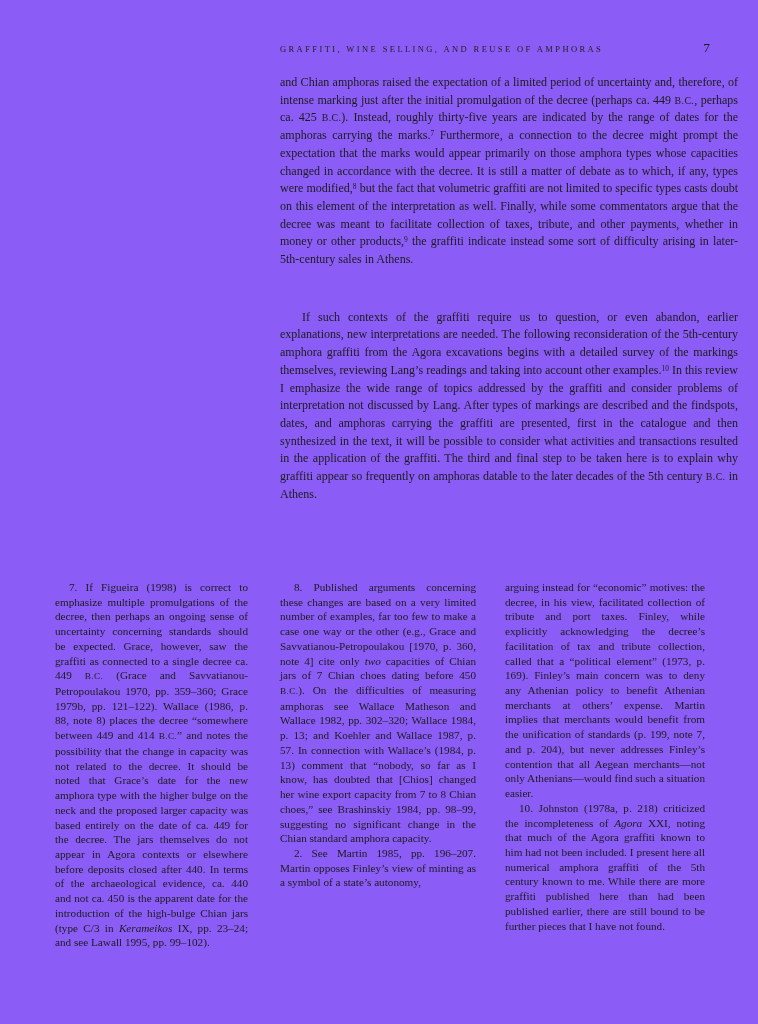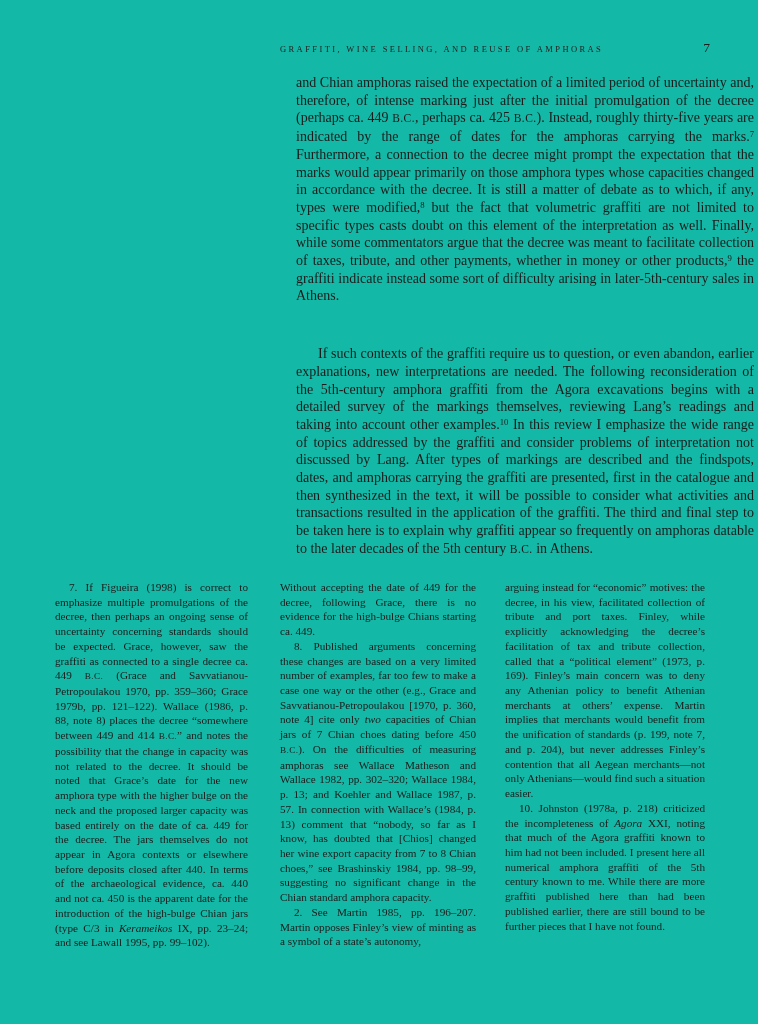--- a/index.html
+++ b/index.html
@@ -1,20 +1,20 @@
 <!DOCTYPE html>
 <html><head>
 <meta charset="utf-8">
 <style>
   html, body { margin: 0; padding: 0; background: #ffffff; }
   .page {
     position: relative;
     width: 758px;
     height: 1024px;
-    background: #14b8a6;
+    background: #8b5cf6;
     font-family: "Liberation Serif", "DejaVu Serif", serif;
     color: #1c1c1c;
     overflow: hidden;
     -webkit-font-smoothing: antialiased;
   }
   .pagehead {
     position: absolute;
     left: 280px;
     top: 40px;
     width: 430px;
@@ -25,24 +25,24 @@
   .running-head {
     font-size: 8.5px;
     letter-spacing: 2.4px;
     font-weight: normal;
     color: #222222;
     white-space: nowrap;
   }
   .folio { font-size: 13.5px; color: #1c1c1c; }
   .bodytext {
     position: absolute;
-    left: 296px;
+    left: 280px;
     top: 74px;
     width: 458px;
-    font-size: 14px;
+    font-size: 12px;
     line-height: 17.7px;
     text-align: justify;
   }
   .bodytext p { margin: 0; }
   .bodytext p.indent { text-indent: 22px; margin-top: 40px; }
   .fncol {
     position: absolute;
     top: 580px;
     font-size: 11.2px;
     line-height: 14.72px;
@@ -76,21 +76,20 @@
   <main class="bodytext">
     <p>and Chian amphoras raised the expectation of a limited period of uncertainty and, therefore, of intense marking just after the initial promulgation of the decree (perhaps ca. 449 <span class="sc">B.C.</span>, perhaps ca. 425 <span class="sc">B.C.</span>). Instead, roughly thirty-five years are indicated by the range of dates for the amphoras carrying the marks.<sup>7</sup> Furthermore, a connection to the decree might prompt the expectation that the marks would appear primarily on those amphora types whose capacities changed in accordance with the decree. It is still a matter of debate as to which, if any, types were modified,<sup>8</sup> but the fact that volumetric graffiti are not limited to specific types casts doubt on this element of the interpretation as well. Finally, while some commentators argue that the decree was meant to facilitate collection of taxes, tribute, and other payments, whether in money or other products,<sup>9</sup> the graffiti indicate instead some sort of difficulty arising in later-5th-century sales in Athens.</p>
     <p class="indent">If such contexts of the graffiti require us to question, or even abandon, earlier explanations, new interpretations are needed. The following reconsideration of the 5th-century amphora graffiti from the Agora excavations begins with a detailed survey of the markings themselves, reviewing Lang’s readings and taking into account other examples.<sup>10</sup> In this review I emphasize the wide range of topics addressed by the graffiti and consider problems of interpretation not discussed by Lang. After types of markings are described and the findspots, dates, and amphoras carrying the graffiti are presented, first in the catalogue and then synthesized in the text, it will be possible to consider what activities and transactions resulted in the application of the graffiti. The third and final step to be taken here is to explain why graffiti appear so frequently on amphoras datable to the later decades of the 5th century <span class="sc">B.C.</span> in Athens.</p>
   </main>
 
   <section class="fncol col1">
     <p class="indent">7. If Figueira (1998) is correct to emphasize multiple promulgations of the decree, then perhaps an ongoing sense of uncertainty concerning standards should be expected. Grace, however, saw the graffiti as connected to a single decree ca. 449 <span class="sc">B.C.</span> (Grace and Savvatianou-Petropoulakou 1970, pp. 359–360; Grace 1979b, pp. 121–122). Wallace (1986, p. 88, note 8) places the decree “somewhere between 449 and 414 <span class="sc">B.C.</span>” and notes the possibility that the change in capacity was not related to the decree. It should be noted that Grace’s date for the new amphora type with the higher bulge on the neck and the proposed larger capacity was based entirely on the date of ca. 449 for the decree. The jars themselves do not appear in Agora contexts or elsewhere before deposits closed after 440. In terms of the archaeological evidence, ca. 440 and not ca. 450 is the apparent date for the introduction of the high-bulge Chian jars (type C/3 in <i>Kerameikos</i> IX, pp. 23–24; and see Lawall 1995, pp. 99–102).</p>
   </section>
 
   <section class="fncol col2">
-    <p>Without accepting the date of 449 for the decree, following Grace, there is no evidence for the high-bulge Chians starting ca. 449.</p>
     <p class="indent">8. Published arguments concerning these changes are based on a very limited number of examples, far too few to make a case one way or the other (e.g., Grace and Savvatianou-Petropoulakou [1970, p. 360, note 4] cite only <i>two</i> capacities of Chian jars of 7 Chian choes dating before 450 <span class="sc">B.C.</span>). On the difficulties of measuring amphoras see Wallace Matheson and Wallace 1982, pp. 302–320; Wallace 1984, p. 13; and Koehler and Wallace 1987, p. 57. In connection with Wallace’s (1984, p. 13) comment that “nobody, so far as I know, has doubted that [Chios] changed her wine export capacity from 7 to 8 Chian choes,” see Brashinskiy 1984, pp. 98–99, suggesting no significant change in the Chian standard amphora capacity.</p>
     <p class="indent">2. See Martin 1985, pp. 196–207. Martin opposes Finley’s view of minting as a symbol of a state’s autonomy,</p>
   </section>
 
   <section class="fncol col3">
     <p>arguing instead for “economic” motives: the decree, in his view, facilitated collection of tribute and port taxes. Finley, while explicitly acknowledging the decree’s facilitation of tax and tribute collection, called that a “political element” (1973, p. 169). Finley’s main concern was to deny any Athenian policy to benefit Athenian merchants at others’ expense. Martin implies that merchants would benefit from the unification of standards (p. 199, note 7, and p. 204), but never addresses Finley’s contention that all Aegean merchants—not only Athenians—would find such a situation easier.</p>
     <p class="indent">10. Johnston (1978a, p. 218) criticized the incompleteness of <i>Agora</i> XXI, noting that much of the Agora graffiti known to him had not been included. I present here all numerical amphora graffiti of the 5th century known to me. While there are more graffiti published here than had been published earlier, there are still bound to be further pieces that I have not found.</p>
   </section>
 
 </div>

